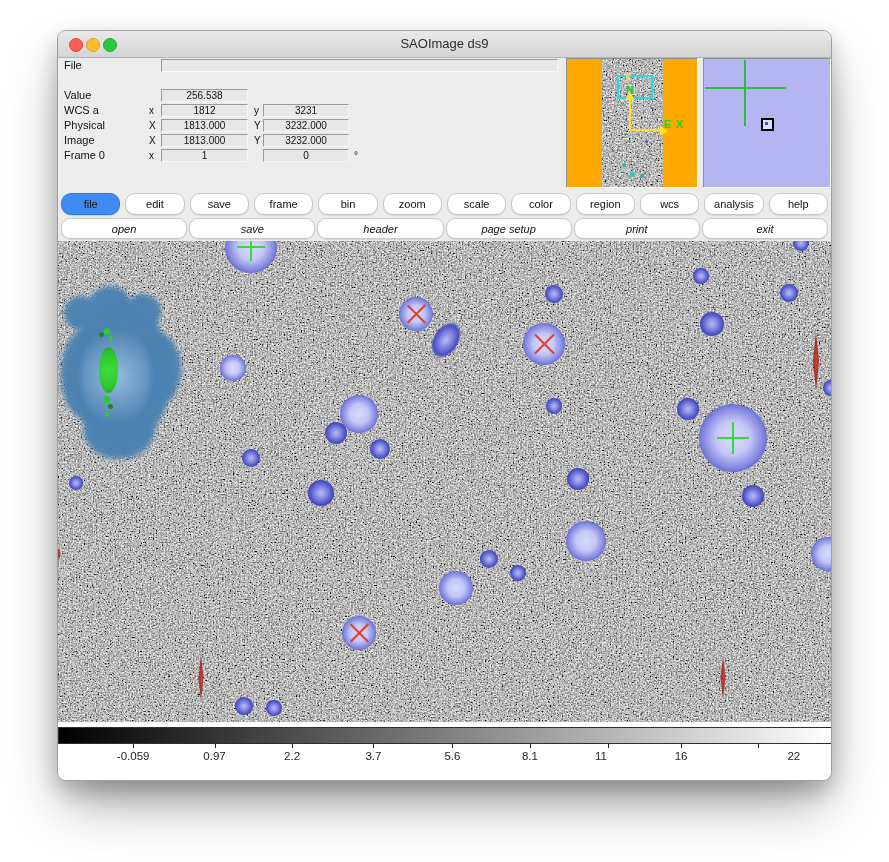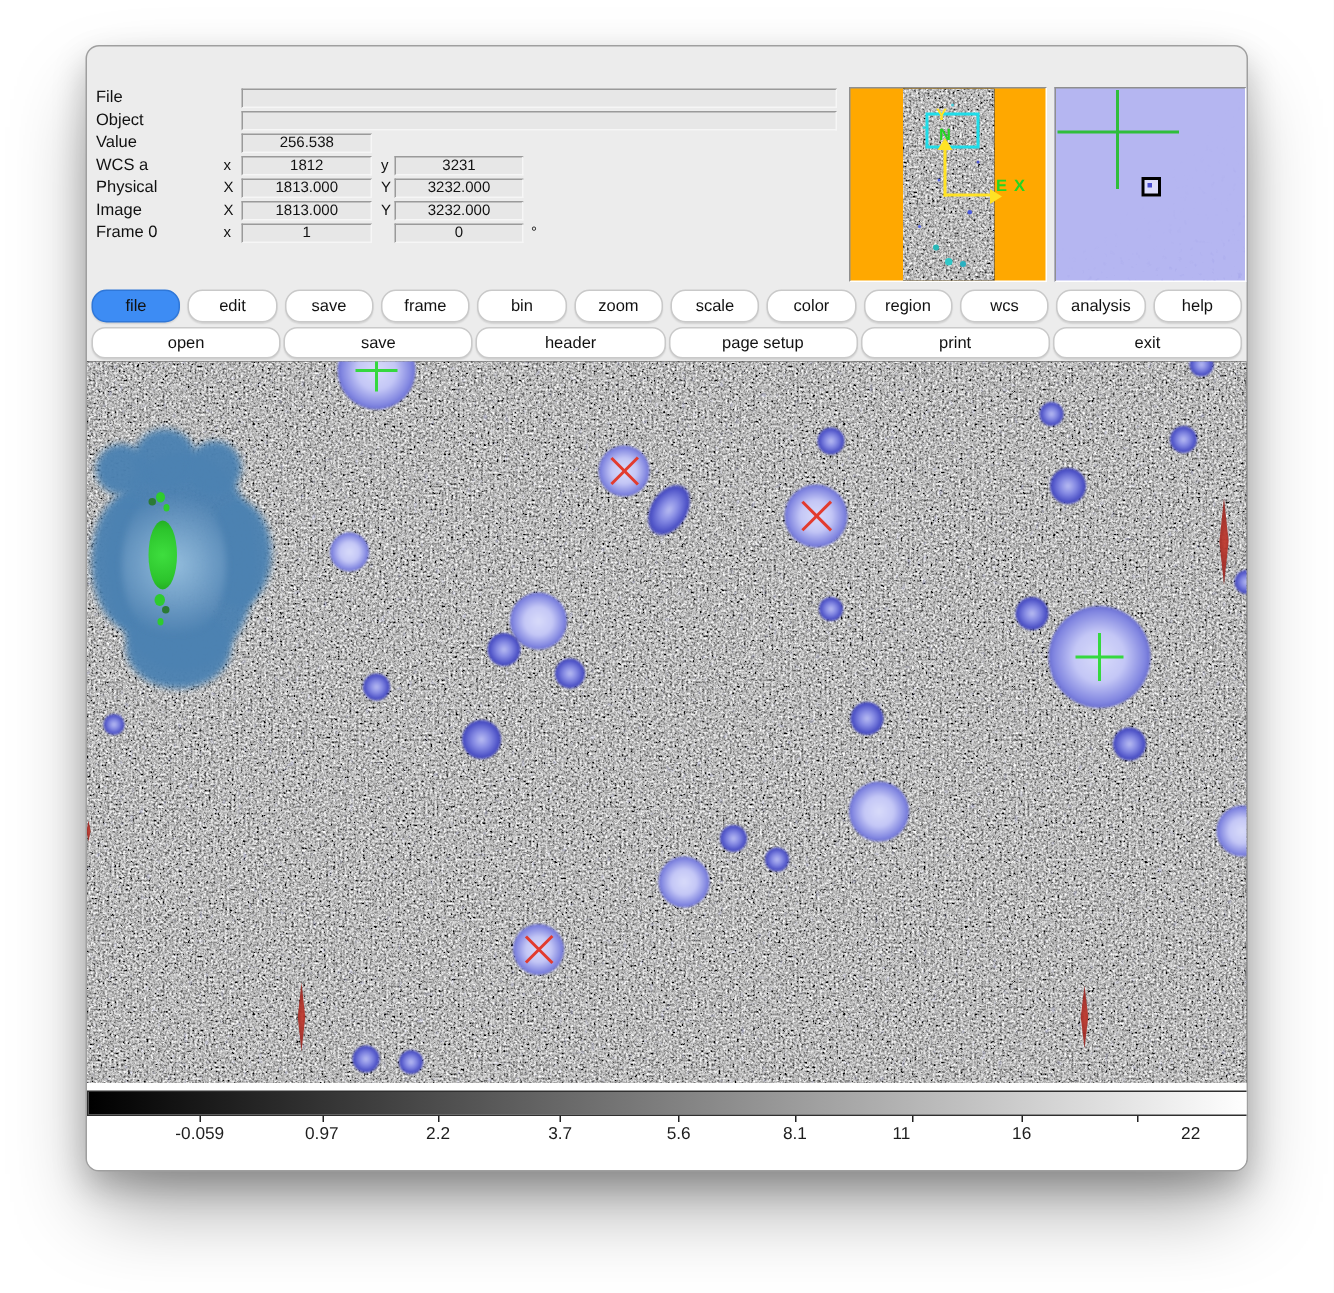--- a/index.html
+++ b/index.html
@@ -42,21 +42,21 @@
   .lab-y{left:57px;top:13px;color:#ffe224;}
   .lab-n{left:59px;top:26px;color:#23d523;}
   .lab-e{left:97px;top:60px;color:#23d523;}
   .lab-x{left:109px;top:60px;color:#23d523;}
   .mag-h{position:absolute;left:1px;top:28px;width:81px;height:2px;background:#2fbe3b;}
   .mag-v{position:absolute;left:40px;top:1px;width:2px;height:66px;background:#2fbe3b;}
   .mag-cursor{position:absolute;left:57px;top:59px;width:9px;height:9px;border:2px solid #000;background:#dcdcfb;}
   .mag-cursor:after{content:"";position:absolute;left:2px;top:2px;width:3px;height:3px;background:#4a4ed0;}
   
   .menu-row{position:absolute;left:3px;right:3px;top:162px;height:22px;display:flex;gap:5px;}
-  .file-row{position:absolute;left:3px;right:3px;top:187px;height:20px;display:flex;gap:2px;}
+  .file-row{position:absolute;left:3px;right:3px;top:187px;height:20px;display:flex;gap:2px;font-style:italic;}
   .menu-btn,.action-btn{flex:1;height:20px;border-radius:10px;background:#ffffff;border:1px solid #c9c9c9;
       box-shadow:0 1px 1px rgba(0,0,0,.10);font-size:11px;color:#111;display:flex;align-items:center;
       justify-content:center;cursor:default;}
   .action-btn{height:19px;border-radius:9px;}
   .menu-btn.active{background:#3d8cf4;border-color:#2f77d8;}
   
   .image-field{position:absolute;left:0;top:210px;width:775px;height:481px;background:#060606;overflow:hidden;}
   .star{position:absolute;border-radius:50%;filter:blur(.6px);
         background:radial-gradient(circle,#b9bdf2 0%,#878ce4 30%,#4f54c8 60%,#3336a8 78%,rgba(40,40,150,0) 92%);}
   .star.bright{background:radial-gradient(circle,#d8dbfa 0%,#c4c7f6 35%,#7f84e0 64%,#4347b4 82%,rgba(45,45,150,0) 95%);}
@@ -117,28 +117,30 @@
           <rect x="0" y="0" width="128" height="130" fill="url(#maggrad)"></rect>
         </mask>
     <mask id="magmask2">
           <rect x="0" y="105" width="128" height="25" fill="url(#botgrad)"></rect>
         </mask>
   </defs>
 </svg>
 
 <div class="window">
 
+  <div class="titlebar">
+    <span class="tl close"></span>
+    <span class="tl min"></span>
+    <span class="tl max"></span>
+    <div class="title">SAOImage ds9</div>
+  </div>
 
   <div class="info">
     <div class="irow" style="top:2px">
       <span class="ilabel">File</span>
-      <span class="field f-long"></span>
-    </div>
-    <div class="irow" style="top:17px">
-      <span class="ilabel">Object</span>
       <span class="field f-long"></span>
     </div>
     <div class="irow" style="top:32px">
       <span class="ilabel">Value</span>
       <span class="field f-a">256.538</span>
     </div>
     <div class="irow" style="top:47px">
       <span class="ilabel">WCS a</span>
       <span class="isub" style="left:91px">x</span>
       <span class="field f-a">1812</span>

